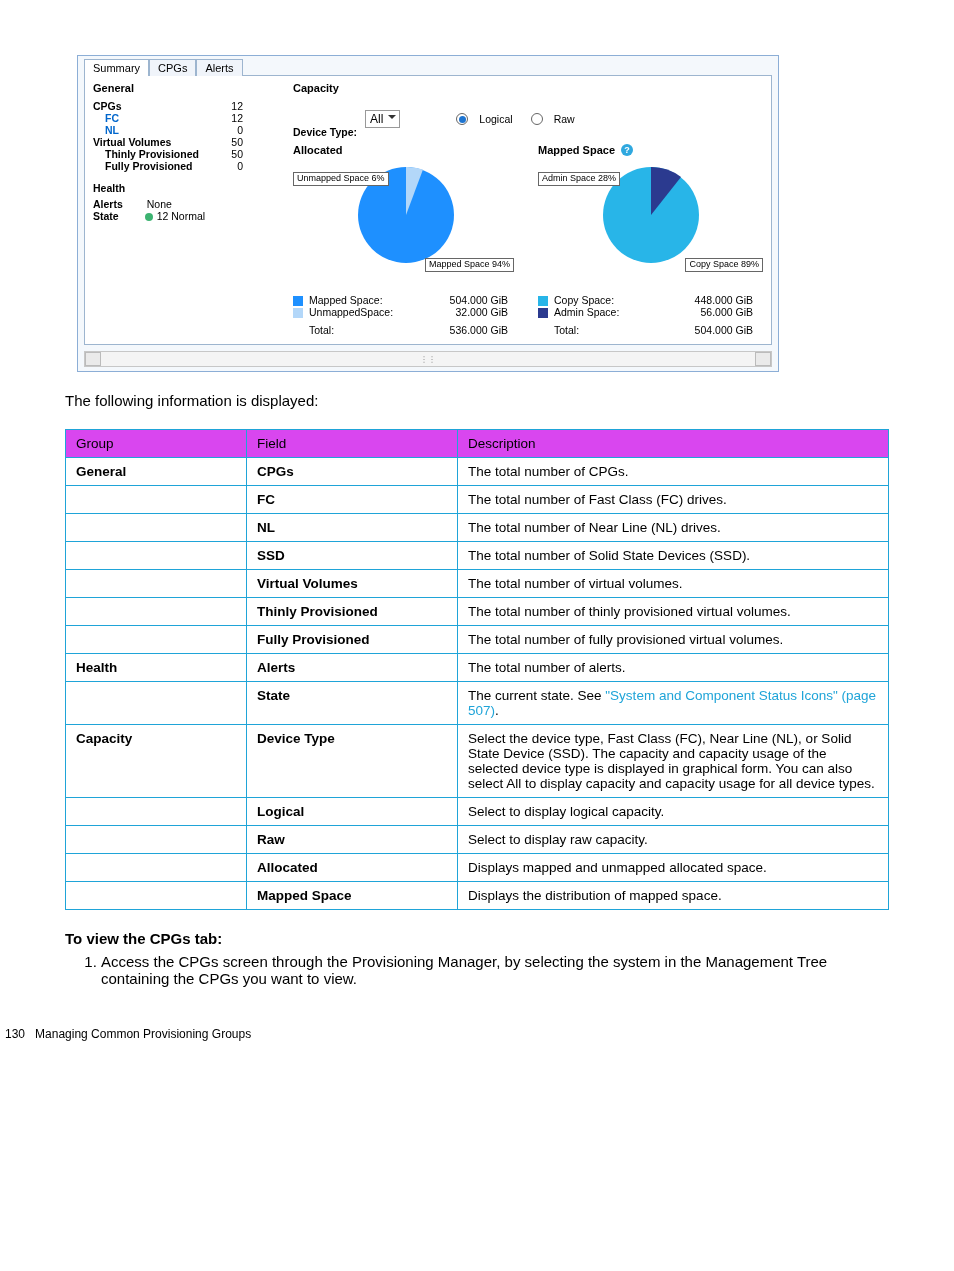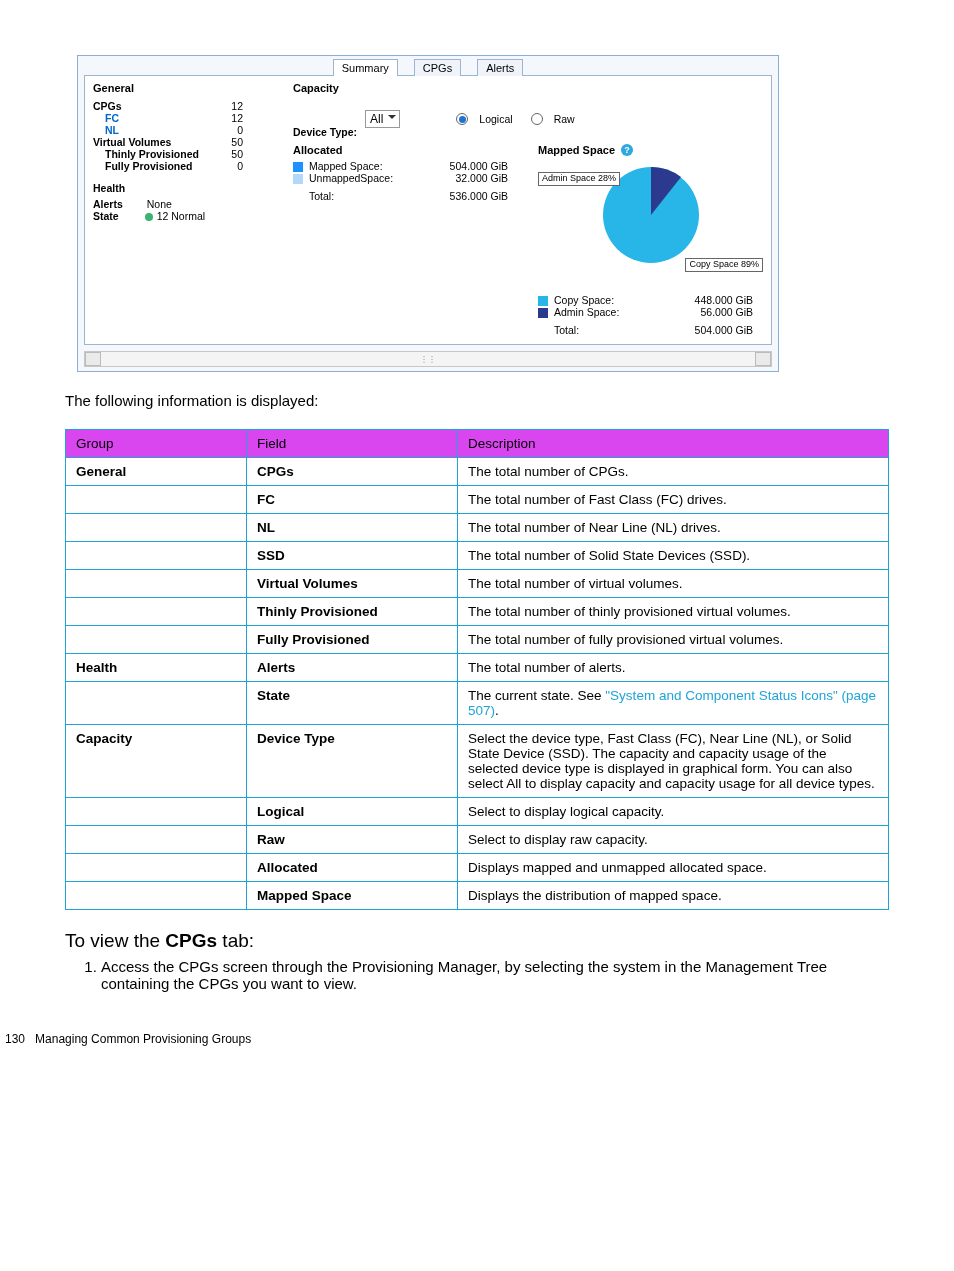--- a/index.html
+++ b/index.html
@@ -31,22 +31,21 @@
     gap: 4px;
     background: #eaf1fa;
   }
   .win-title svg { width: 12px; height: 12px; }
   .tabstrip {
     padding: 2px 6px 0 6px;
     font-size: 11px;
   }
   .tabs {
     display: flex;
-    gap: 16px;
-    justify-content: center;
+    gap: 0;
   }
   .tab {
     border: 1px solid #9db5cf;
     border-bottom: none;
     background: #f0f4fa;
     padding: 2px 8px;
     font-size: 11px;
     position: relative;
     top:1px;
   }
@@ -130,23 +129,24 @@
   table.doc .b { font-weight: bold; }
   .link { color: #1fa4d8; }
   h2.sect {
     color: #1fa4d8;
     font-family: Futura, "Century Gothic", Arial, sans-serif;
     font-weight: 400;
     font-size: 24px;
     margin: 18px 0 8px -60px;
   }
   .para {
-    font-size: 19px;
+    font-size: 15px;
     font-family: Futura, "Century Gothic", Arial, sans-serif;
     margin: 4px 0;
+    font-weight: bold;
   }
   ol.steps {
     font-size: 15px;
     font-family: Futura, "Century Gothic", Arial, sans-serif;
     padding-left: 36px;
     margin: 6px 0;
   }
   .footer {
     font-size: 12px;
     font-family: Futura, "Century Gothic", Arial, sans-serif;
@@ -219,20 +219,28 @@
           <span class="radio"></span>
             <span>Raw</span>
         </div>
 
         <div class="charts">
 
           <div class="chartcol">
             <div class="chart-title">
                 <span>Allocated</span>
               </div>
+            <div class="piewrap">
+              <svg class="pie" width="110" height="110" viewBox="0 0 110 110">
+                <circle cx="55" cy="55" r="48" fill="#1e90ff"></circle>
+                <path d="M55 55 L55 7 A48 48 0 0 1 72 9.5 Z" fill="#b3d7f9"></path>
+              </svg>
+              <div class="pielabel" style="left:0;top:12px;">Unmapped Space 6%</div>
+              <div class="pielabel" style="right:4px;bottom:18px;">Mapped Space 94%</div>
+            </div>
             <div class="legend-rows">
               <div class="lr">
                   <span><span class="sw" style="background:#1e90ff;"></span><span>Mapped Space:</span></span>
                   <span>504.000 GiB</span>
                 </div>
               <div class="lr">
                   <span><span class="sw" style="background:#b3d7f9;"></span><span>UnmappedSpace:</span></span>
                   <span>32.000 GiB</span>
                 </div>
               <div class="lr" style="margin-top:6px;">

